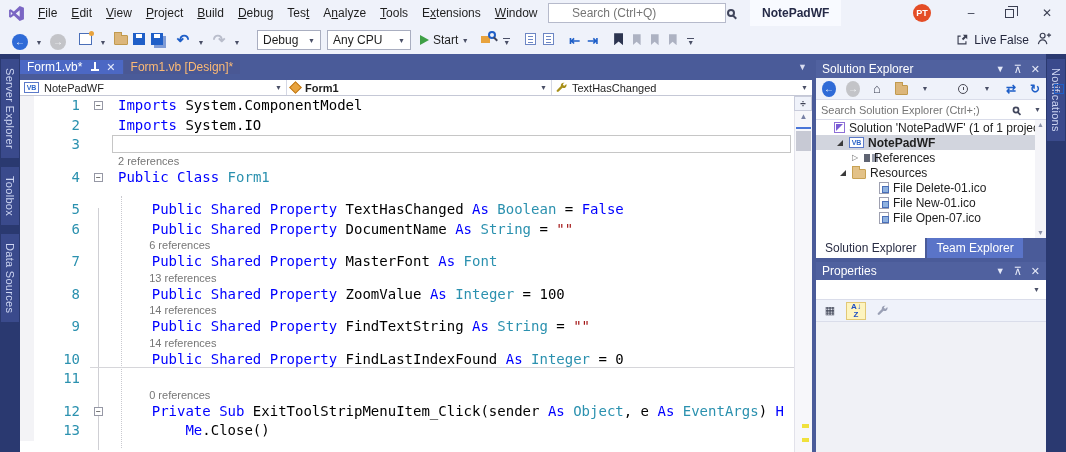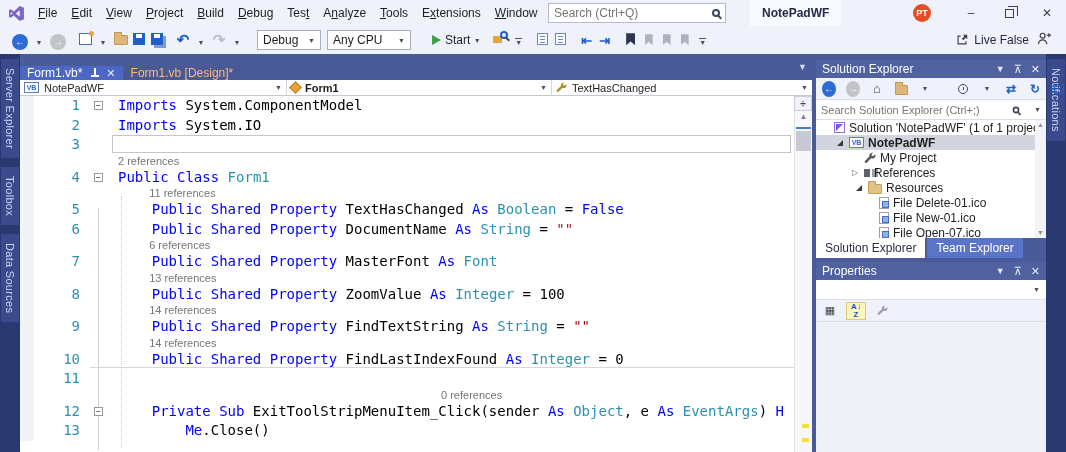--- a/index.html
+++ b/index.html
@@ -6,21 +6,21 @@
   html,body{width:1066px;height:452px;overflow:hidden}
   body{position:relative;font-family:"Liberation Sans",sans-serif;font-size:12px;background:#4A5B99;color:#1E1E1E}
   .abs{position:absolute}
 
   
   #chrome{position:absolute;left:0;top:0;width:1066px;height:54px;background:#EFF2FA}
   #titlebar{position:absolute;left:0;top:0;width:1066px;height:26px;display:flex;align-items:center}
   #vslogo{margin:0 6px 0 8px;display:flex}
   .menuitem{padding:0 7px;height:26px;line-height:26px;color:#1E1E1E;cursor:default}
   .menuitem u{text-decoration:underline}
-  #titlesearch{position:absolute;left:548px;top:3px;width:178px;height:20px;background:#fff;border:1px solid #B6BACB;display:flex;align-items:center;padding:0 5px}
+  #titlesearch{position:absolute;left:548px;top:3px;width:178px;height:20px;background:#fff;border:1px solid #B6BACB;display:flex;align-items:center;padding:0 23px}
   #titlesearch input{flex:1;border:none;outline:none;font:12px "Liberation Sans",sans-serif;color:#5E6068;background:transparent}
   .mag{width:8px;height:8px;border:2px solid #41465C;border-radius:50%;position:relative;flex:none}
   .mag:after{content:"";position:absolute;width:5px;height:2px;background:#41465C;transform:rotate(45deg);right:-4px;bottom:-3px}
   #wintitle{position:absolute;left:750px;top:0;height:26px;line-height:26px;padding:0 12px;background:#F8FAFF;font-weight:bold;color:#252A47}
   #avatar{position:absolute;left:913px;top:4px;width:18px;height:18px;border-radius:50%;background:#E44D26;color:#fff;font-size:9px;font-weight:bold;text-align:center;line-height:18px}
   .winbtn{position:absolute;top:0;width:38px;height:26px;text-align:center;line-height:26px;color:#3B3F52;font-size:12px}
   .restore{display:inline-block;width:9px;height:9px;border:1px solid #3B3F52;position:relative;background:#EFF2FA;vertical-align:middle}
   .restore:before{content:"";position:absolute;left:2px;top:-4px;width:9px;height:9px;border:1px solid #3B3F52;border-bottom:none;border-left:none}
 
   
@@ -52,21 +52,21 @@
   .g-findbase{position:absolute;left:0;bottom:2px;width:9px;height:7px;background:#E8A33D}
   #tb-right{position:absolute;right:14px;top:26px;height:28px;display:flex;align-items:center;gap:8px}
   #liveshare{display:flex;align-items:center;gap:5px;color:#24283E}
 
   
   .strip{position:absolute;top:54px;bottom:0;width:20px;background:#2A3970;display:flex;flex-direction:column;align-items:center;padding-top:5px;gap:9px}
   #leftstrip{left:0}#rightstrip{left:1046px}
   .vtab{writing-mode:vertical-rl;background:#3A4A8C;color:#CDD5F2;font-size:11px;padding:9px 3px;letter-spacing:.3px}
 
   
-  #tabsrow{position:absolute;left:20px;top:60px;width:792px;height:20px;display:flex;align-items:flex-end}
+  #tabsrow{position:absolute;left:20px;top:60px;width:792px;height:20px;display:flex;align-items:flex-start}
   .dtab{display:flex;align-items:center;padding:0 7px;margin-right:1px;font-size:12px}
   .dtab.active{background:#4C68C4;color:#fff}
   .dtab.inactive{background:#4A5894;color:#fdba74}
   .tabx{margin-left:7px;font-size:11px;color:#E6EAFB}
   .pinicon{width:9px;height:11px;position:relative;margin-left:8px}
   .pinicon:before{content:"";position:absolute;left:4px;top:0;width:2px;height:7px;background:#fff}
   .pinicon:after{content:"";position:absolute;left:1px;top:7px;width:8px;height:2px;background:#fff}
   #docwell-dd{position:absolute;left:798px;top:62px;color:#D8DCEF;font-size:9px}
   #navbar{position:absolute;left:20px;top:80px;width:792px;height:16px;background:#fff;border-bottom:1px solid #C5C8D6;display:flex;font-size:11px}
   .navsec{display:flex;align-items:center;border-right:1px solid #D5D8E4;padding:0 4px;gap:5px}
@@ -183,21 +183,21 @@
           <span class="g-dd">▼</span>
         </span><span><span class="g-sep"></span></span></span>
     <span class="combo" style="width:64px">
         <span>Debug</span>
         <span class="g-dd">▼</span>
       </span>
     <span class="combo" style="width:84px">
         <span>Any CPU</span>
         <span class="g-dd">▼</span>
       </span>
-    <span class="ticon" style="margin-left:18px">
+    <span class="ticon" style="margin-left:6px">
       <span class="g-play"></span>
       <span>Start</span>&nbsp;<span class="g-dd">▼</span>
     </span>
     <span id="tb-mid"><span><span class="g-sep"></span></span><span class="ticon">
           <span style="position:relative;width:15px;height:15px;display:inline-block">
             <span class="g-findbase"></span>
             <span class="mag" style="position:absolute;right:0;top:1px;border-color:#1F5FC8"></span>
           </span>
         </span><span class="ticon">
           <span class="g-opts">▼</span>
@@ -279,33 +279,33 @@
   </span>
 </div>
 
 <div id="code">
   <div id="codelines">
       <div class="crow"><span class="glyphm"></span><span class="lnum">1</span><span class="outl"><span class="foldbox">−</span></span><span class="ctext"><span class="tk-kw">Imports</span><span class="tk-pl"> System.ComponentModel</span></span></div>
       <div class="crow"><span class="glyphm"></span><span class="lnum">2</span><span class="outl"></span><span class="ctext"><span class="tk-kw">Imports</span><span class="tk-pl"> System.IO</span></span></div>
       <div class="crow"><span class="glyphm"></span><span class="lnum">3</span><span class="outl"></span><span class="ctext"></span><div class="curline"></div></div>
       <div class="crow lensrow"><span class="glyphm"></span><span class="lnum"></span><span class="outl"></span><span class="ctext lens" style="padding-left: 6px;">2 references</span></div>
       <div class="crow"><span class="glyphm"></span><span class="lnum">4</span><span class="outl"><span class="foldbox">−</span></span><span class="ctext"><span class="tk-kw">Public Class</span><span class="tk-pl"> </span><span class="tk-ty">Form1</span></span></div>
-      <div class="crow lensrow"><span class="glyphm"></span><span class="lnum"></span><span class="outl"></span><span class="ctext lens" style="padding-left: 37.2px;">11 references</span></div>
+      <div class="crow lensrow"><span class="glyphm"></span><span class="lnum"></span><span class="outl"></span></div>
       <div class="crow"><span class="glyphm"></span><span class="lnum">5</span><span class="outl"></span><span class="ctext"><span class="tk-pl">    </span><span class="tk-kw">Public Shared Property</span><span class="tk-pl"> TextHasChanged </span><span class="tk-kw">As</span><span class="tk-pl"> </span><span class="tk-ty">Boolean</span><span class="tk-pl"> = </span><span class="tk-kw">False</span></span></div>
       <div class="crow"><span class="glyphm"></span><span class="lnum">6</span><span class="outl"></span><span class="ctext"><span class="tk-pl">    </span><span class="tk-kw">Public Shared Property</span><span class="tk-pl"> DocumentName </span><span class="tk-kw">As</span><span class="tk-pl"> </span><span class="tk-ty">String</span><span class="tk-pl"> = </span><span class="tk-str">""</span></span></div>
       <div class="crow lensrow"><span class="glyphm"></span><span class="lnum"></span><span class="outl"></span><span class="ctext lens" style="padding-left: 37.2px;">6 references</span></div>
       <div class="crow"><span class="glyphm"></span><span class="lnum">7</span><span class="outl"></span><span class="ctext"><span class="tk-pl">    </span><span class="tk-kw">Public Shared Property</span><span class="tk-pl"> MasterFont </span><span class="tk-kw">As</span><span class="tk-pl"> </span><span class="tk-ty">Font</span></span></div>
       <div class="crow lensrow"><span class="glyphm"></span><span class="lnum"></span><span class="outl"></span><span class="ctext lens" style="padding-left: 37.2px;">13 references</span></div>
       <div class="crow"><span class="glyphm"></span><span class="lnum">8</span><span class="outl"></span><span class="ctext"><span class="tk-pl">    </span><span class="tk-kw">Public Shared Property</span><span class="tk-pl"> ZoomValue </span><span class="tk-kw">As</span><span class="tk-pl"> </span><span class="tk-ty">Integer</span><span class="tk-pl"> = 100</span></span></div>
       <div class="crow lensrow"><span class="glyphm"></span><span class="lnum"></span><span class="outl"></span><span class="ctext lens" style="padding-left: 37.2px;">14 references</span></div>
       <div class="crow"><span class="glyphm"></span><span class="lnum">9</span><span class="outl"></span><span class="ctext"><span class="tk-pl">    </span><span class="tk-kw">Public Shared Property</span><span class="tk-pl"> FindTextString </span><span class="tk-kw">As</span><span class="tk-pl"> </span><span class="tk-ty">String</span><span class="tk-pl"> = </span><span class="tk-str">""</span></span></div>
       <div class="crow lensrow"><span class="glyphm"></span><span class="lnum"></span><span class="outl"></span><span class="ctext lens" style="padding-left: 37.2px;">14 references</span></div>
       <div class="crow"><span class="glyphm"></span><span class="lnum">10</span><span class="outl"></span><span class="ctext"><span class="tk-pl">    </span><span class="tk-kw">Public Shared Property</span><span class="tk-pl"> FindLastIndexFound </span><span class="tk-kw">As</span><span class="tk-pl"> </span><span class="tk-ty">Integer</span><span class="tk-pl"> = 0</span></span></div>
       <div class="crow"><span class="glyphm"></span><span class="lnum">11</span><span class="outl"></span><span class="ctext"></span></div>
-      <div class="crow lensrow"><span class="glyphm"></span><span class="lnum"></span><span class="outl"></span><span class="ctext lens" style="padding-left: 37.2px; text-align: center;">0 references</span></div>
+      <div class="crow lensrow"><span class="glyphm"></span><span class="lnum"></span><span class="outl"></span><span class="ctext lens" style="padding-left: 37.2px;">0 references</span></div>
       <div class="crow"><span class="glyphm"></span><span class="lnum">12</span><span class="outl"><span class="foldbox">−</span></span><span class="ctext"><span class="tk-pl">    </span><span class="tk-kw">Private Sub</span><span class="tk-pl"> ExitToolStripMenuItem_Click(sender </span><span class="tk-kw">As</span><span class="tk-pl"> </span><span class="tk-ty">Object</span><span class="tk-pl">, e </span><span class="tk-kw">As</span><span class="tk-pl"> </span><span class="tk-ty">EventArgs</span><span class="tk-pl">) </span><span class="tk-kw">H</span></span></div>
       <div class="crow"><span class="glyphm"></span><span class="lnum">13</span><span class="outl"></span><span class="ctext"><span class="tk-pl">        </span><span class="tk-kw">Me</span><span class="tk-pl">.Close()</span></span></div>
     </div>
   <div id="outline-line"></div>
   <div id="indent-guide"></div>
   <div id="hrule"></div>
 </div>
 
 <div id="vscroll">
   <div id="split">÷</div>
@@ -376,38 +376,29 @@
       <div class="trow sel" style="padding-left: 19px;">
         <span class="tarrow">
           <span class="ar-open"></span>
         </span>
         <span class="ticn">
           <span class="ic-vbbox">VB</span>
         </span>
         <span style="font-weight: bold;">NotePadWF</span>
       </div>
       <div class="trow" style="padding-left: 34px;">
-        <span class="tarrow"></span>
-        <span class="ticn">
-          <svg width="12" height="12" viewBox="0 0 16 16">
-            <path d="M11 1a4 4 0 0 0-3.9 4.9L1.5 11.5a1.7 1.7 0 1 0 2.4 2.4l5.6-5.6A4 4 0 0 0 14.9 3l-2.4 2.4-2-.5-.5-2L12.4 1A4 4 0 0 0 11 1z" fill="#58575C"></path>
-          </svg>
-        </span>
-        <span>My Project</span>
-      </div>
-      <div class="trow" style="padding-left: 34px;">
         <span class="tarrow">
           <span class="ar-closed">▷</span>
         </span>
         <span class="ticn">
           <span class="ic-ref"></span>
         </span>
         <span>References</span>
       </div>
-      <div class="trow" style="padding-left: 38px;">
+      <div class="trow" style="padding-left: 22px;">
         <span class="tarrow">
           <span class="ar-open"></span>
         </span>
         <span class="ticn">
           <span class="ic-fold"></span>
         </span>
         <span>Resources</span>
       </div>
       <div class="trow" style="padding-left: 49px;">
         <span class="tarrow"></span>

